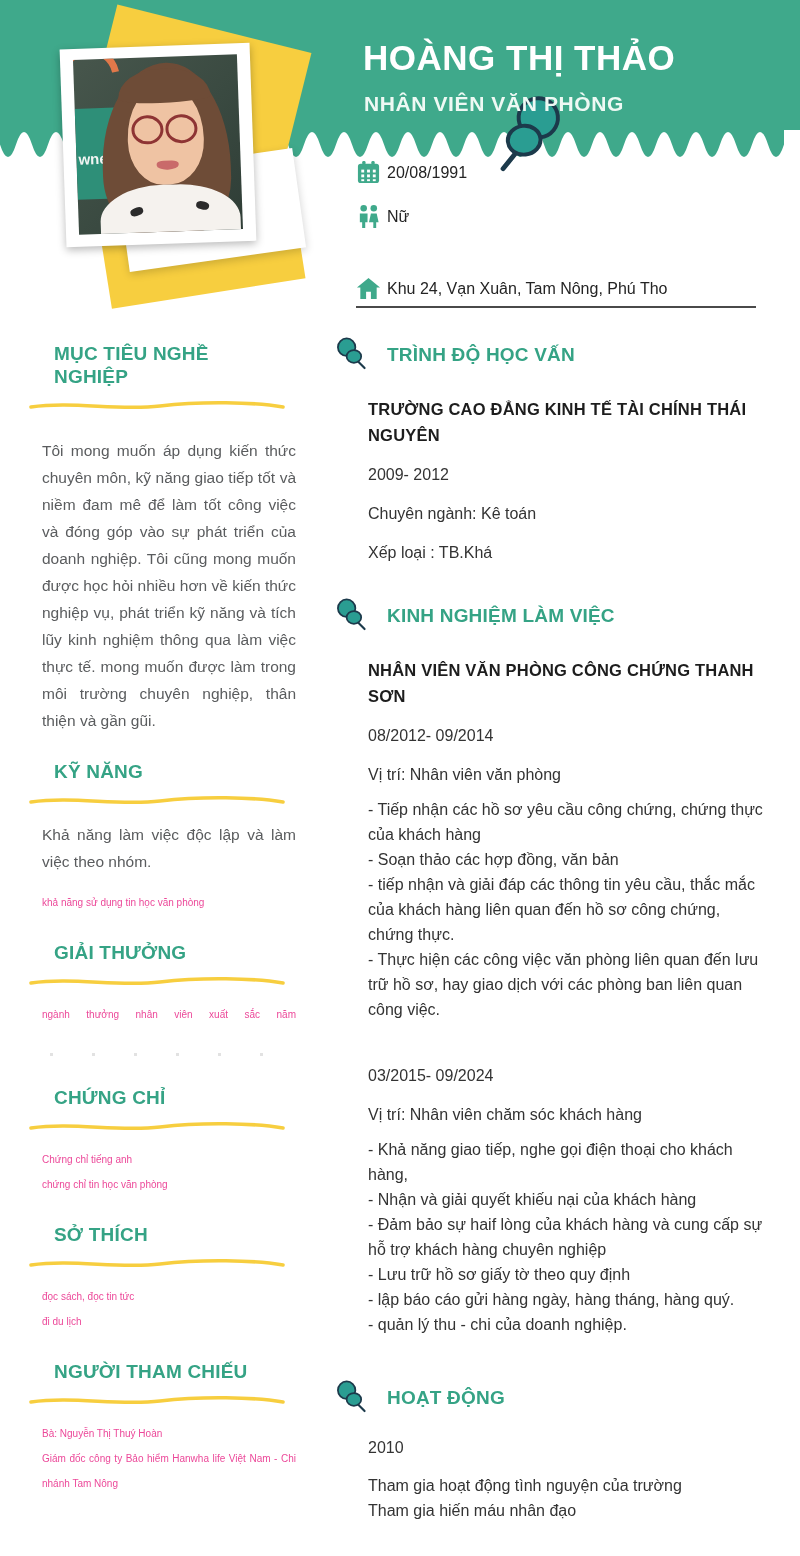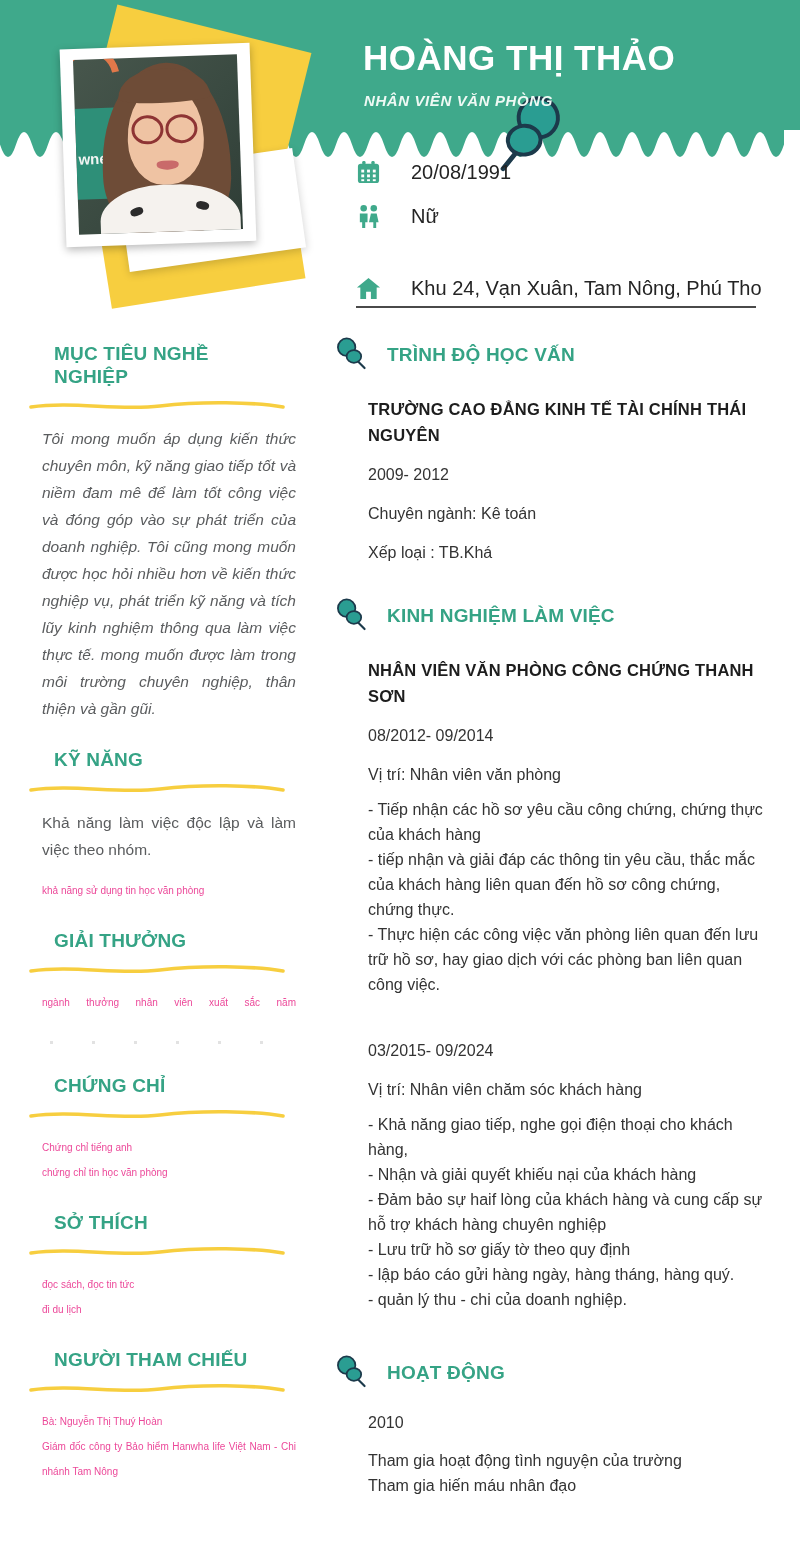--- a/index.html
+++ b/index.html
@@ -5,22 +5,22 @@
   html,body{margin:0;padding:0;background:#fff;}
   .page{position:relative;width:800px;height:1556px;background:#fff;overflow:hidden;
         font-family:"Liberation Sans",sans-serif;color:#2e2e2e;}
 
   
   .band{position:absolute;left:0;top:0;width:800px;height:130px;background:#3FA98B;}
   .band-wave{position:absolute;left:0;top:130px;width:800px;height:28px;display:block;}
 
   .name{position:absolute;left:363px;top:38px;width:420px;font-size:35px;font-weight:bold;
         color:#fff;letter-spacing:.5px;}
-  .subtitle{position:absolute;left:364px;top:92px;width:420px;font-size:15px;font-weight:bold;
-        color:#eef9f4;letter-spacing:.6px;font-style:italic;}
+  .subtitle{position:absolute;left:364px;top:92px;width:420px;font-size:21px;font-weight:bold;
+        color:#eef9f4;letter-spacing:.6px;}
 
   
   .shape{position:absolute;}
   .y-top{left:92px;top:26px;width:200px;height:185px;background:#F7CE3F;transform:rotate(14deg);}
   .y-bottom{left:104px;top:208px;width:196px;height:86px;background:#F7CE3F;transform:rotate(-9deg);}
   .white-sheet{left:122px;top:160px;width:178px;height:100px;background:#fff;transform:rotate(-8deg);
         box-shadow:0 3px 8px rgba(0,0,0,.18);}
   .photo-frame{position:absolute;left:63px;top:46px;width:190px;height:198px;background:#fff;
         transform:rotate(-2deg);box-shadow:0 3px 9px rgba(0,0,0,.28);}
   .photo{position:absolute;left:13px;top:11px;right:13px;bottom:12px;overflow:hidden;
@@ -44,36 +44,36 @@
   .photo .bow1,.photo .bow2{position:absolute;width:13px;height:8px;background:#2b2b2b;border-radius:40%;}
   .photo .bow1{left:52px;top:150px;transform:rotate(-18deg);}
   .photo .bow2{left:118px;top:146px;transform:rotate(14deg);}
 
   
   .pin-large{position:absolute;left:494px;top:76px;width:72px;height:114px;}
   .pin{width:32px;height:33px;flex:0 0 32px;}
 
   
   .info{position:absolute;left:356px;top:160px;width:410px;}
-  .info-row{display:flex;align-items:center;gap:30px;margin-bottom:19px;font-size:20px;color:#242424;}
+  .info-row{display:flex;align-items:center;gap:6px;margin-bottom:19px;font-size:16px;color:#242424;}
   .info-row.addr{margin-top:47px;}
   .icon{width:25px;height:25px;flex:0 0 25px;}
   .sep{position:absolute;left:356px;top:306px;width:400px;height:2px;background:#4a4a4a;}
 
   
   .left-col{position:absolute;left:42px;top:330px;width:254px;}
   .right-col{position:absolute;left:335px;top:328px;width:428px;}
 
   h2{margin:12px;font-size:19px;font-weight:bold;color:#35A385;letter-spacing:.2px;line-height:23px;}
   .squiggle{display:block;margin:7px 0 0 -14px;}
 
   .ltext{font-size:15.5px;line-height:27px;color:#5A5C5E;text-align:justify;}
   .lline{font-size:10px;line-height:25px;color:#ec4899;}
   .stretch{text-align:justify;text-align-last:justify;}
-  .objective-body{margin-top:12px;font-style:italic;}
+  .objective-body{margin-top:24px;}
   .sec-gap{margin-top:26px;}
   .ghost{width:232px;height:3px;margin:26px 0 8px 8px;
          background:repeating-linear-gradient(90deg,#e2e2e2 0 3px,transparent 3px 42px);}
 
   .rhead{display:flex;align-items:center;gap:8px;}
   .rhead h2{padding-top:3px;}
   .rbody{padding-left:33px;}
   .rtitle{font-size:16.5px;font-weight:bold;color:#1d1d1d;line-height:26px;letter-spacing:.2px;margin-top:18px;}
   .rline{font-size:16px;color:#333;margin-top:15px;line-height:24px;}
   .duties{margin-top:10px;font-size:16px;color:#333;line-height:25px;}
@@ -247,20 +247,21 @@
           </svg>
         <h2>KINH NGHIỆM LÀM VIỆC</h2>
       </div>
       <div class="rbody">
         <div>
           <div class="rtitle">NHÂN VIÊN VĂN PHÒNG CÔNG CHỨNG THANH SƠN</div>
           <div class="rline">08/2012- 09/2014</div>
           <div class="rline">Vị trí: Nhân viên văn phòng</div>
           <div class="duties">
             <div>- Tiếp nhận các hồ sơ yêu cầu công chứng, chứng thực của khách hàng</div>
+            <div>- Soạn thảo các hợp đồng, văn bản</div>
             <div>- tiếp nhận và giải đáp các thông tin yêu cầu, thắc mắc của khách hàng liên quan đến hồ sơ công chứng, chứng thực.</div>
             <div>- Thực hiện các công việc văn phòng liên quan đến lưu trữ hồ sơ, hay giao dịch với các phòng ban liên quan công việc.</div>
           </div>
         </div>
         <div class="job2">
           <div class="rline">03/2015- 09/2024</div>
           <div class="rline">Vị trí: Nhân viên chăm sóc khách hàng</div>
           <div class="duties">
             <div>- Khả năng giao tiếp, nghe gọi điện thoại cho khách hàng,</div>
             <div>- Nhận và giải quyết khiếu nại của khách hàng</div>

